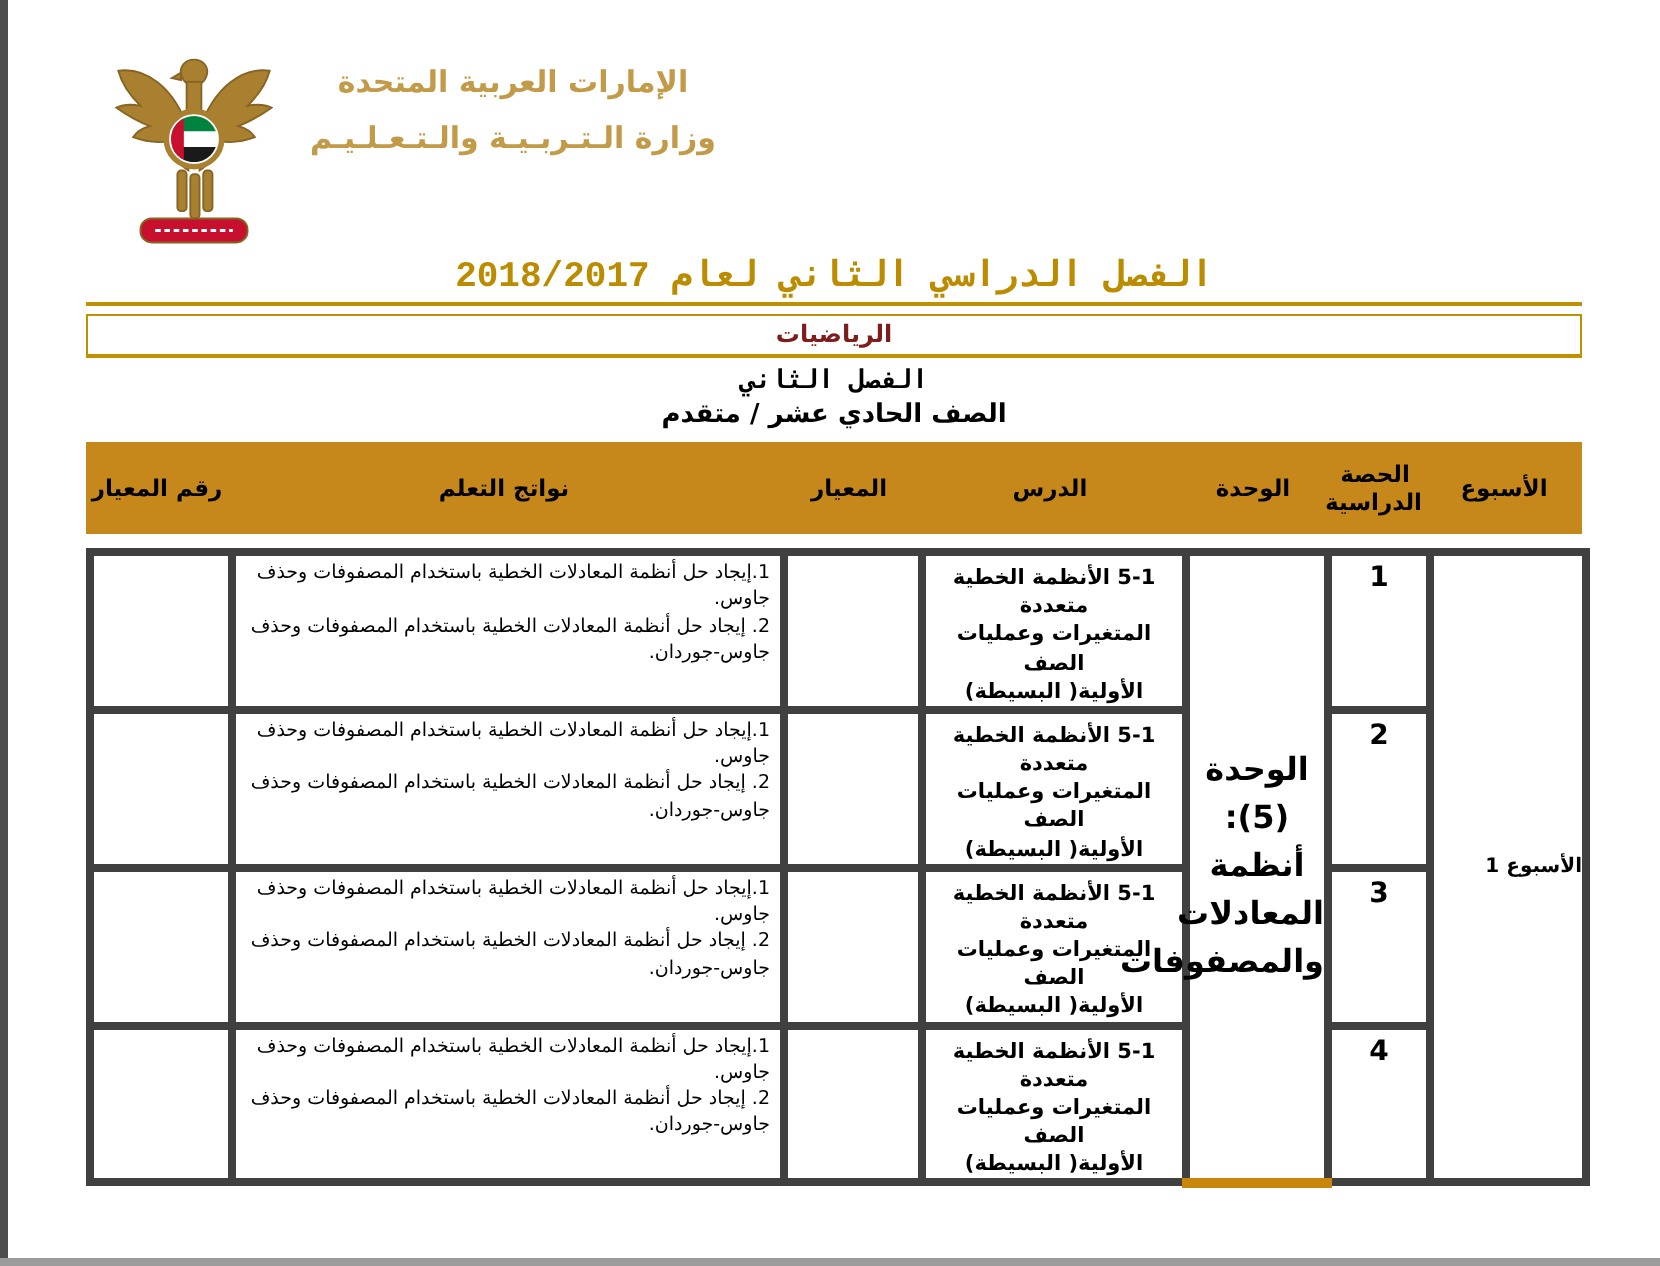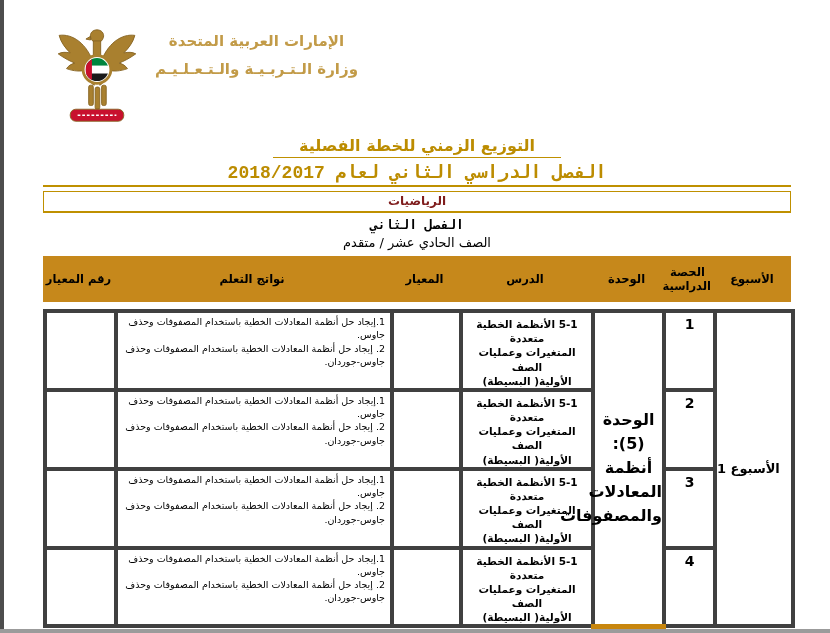--- a/index.html
+++ b/index.html
@@ -23,33 +23,33 @@
   .doc-title{display:inline-block;color:#BC8C00;font-weight:bold;font-size:16px;
              padding:0 26px 2px 26px;border-bottom:1.5px solid #BF9000;direction:rtl;}
   .doc-subtitle{text-align:center;color:#BC8C00;font-weight:bold;font-size:18px;
                 margin-top:3px;direction:rtl;font-family:Liberation Mono, monospace;}
   .rule{border-top:2px solid #BF9000;margin-top:2px;}
 
   .subject-box{margin-top:4px;border:1px solid #BF9000;border-bottom-width:2px;
                text-align:center;font-weight:bold;font-size:12px;direction:rtl;
                padding:2px 0 3px 0;color:#7f1d1d;}
   .semester{ text-align:center;font-weight:bold;font-size:13px;margin-top:4px;direction:rtl;color:#000;font-family:Liberation Mono, monospace;}
-  .grade{text-align:center;font-weight:normal;font-size:13px;margin-top:2px;direction:rtl;color:#000;}
+  .grade{text-align:center;font-weight:bold;font-size:13px;margin-top:2px;direction:rtl;color:#000;}
 
   
   table{border-spacing:0;table-layout:fixed;width:748px;direction:rtl;}
   .head-table{margin-top:6px;}
   .head-table th{
     background:#C6881B;color:#000;font-weight:bold;font-size:11.5px;
     height:46px;vertical-align:middle;text-align:center;padding:0 2px;line-height:1.25;
   }
   .body-table{margin-top:7px;border-collapse:collapse;}
   .body-table td{border:4px solid #404040;padding:0;vertical-align:top;color:#000;}
   .body-table{border:2px solid #BF9000;}
-  td.week-cell{vertical-align:middle;text-align:left;font-weight:bold;font-size:13px;}
+  td.week-cell{vertical-align:middle;text-align:right;font-weight:bold;font-size:10px;}
   td.unit-cell{vertical-align:middle;text-align:center;font-weight:bold;font-size:16px;
                white-space:pre-line;line-height:1.5;border-bottom:5px solid #C8860D;}
   td.period-cell{text-align:center;font-weight:bold;font-size:14px;padding-top:3px;}
   td.lesson-cell{text-align:center;font-weight:bold;font-size:10.5px;white-space:pre-line;
                  line-height:1.35;padding-top:4px;}
   td.outcomes-cell{font-size:9.5px;line-height:1.4;padding:2px 5px;white-space:pre-line;
                    text-align:right;}
   tr.r1{height:57px;} tr.r2{height:58px;} tr.r3{height:64px;} tr.r4{height:61px;}
 </style>
 </head>
@@ -92,23 +92,20 @@
         <rect x="16" y="88" width="58" height="13" rx="6" fill="#C8102E" stroke="#876423" stroke-width="1"></rect>
         <line x1="24" y1="94.5" x2="66" y2="94.5" stroke="#ffffff" stroke-width="1.6" stroke-dasharray="3,2"></line>
       </svg>
     </span>
     <div class="org">
       <div>الإمارات العربية المتحدة</div>
       <div>وزارة الـتـربـيـة والـتـعـلـيـم</div>
     </div>
   </div>
 
-  <div class="title-row">
-    <span class="doc-title">التوزيع الزمني للخطة الفصلية</span>
-  </div>
   <div class="doc-subtitle">الفصل الدراسي الثاني لعام 2018/2017</div>
   <div class="rule"></div>
 
   <div class="subject-box">الرياضيات</div>
   <div class="semester">الفصل الثاني</div>
   <div class="grade">الصف الحادي عشر / متقدم</div>
 
   <table class="head-table">
     <colgroup>
       <col style="width:78px">

